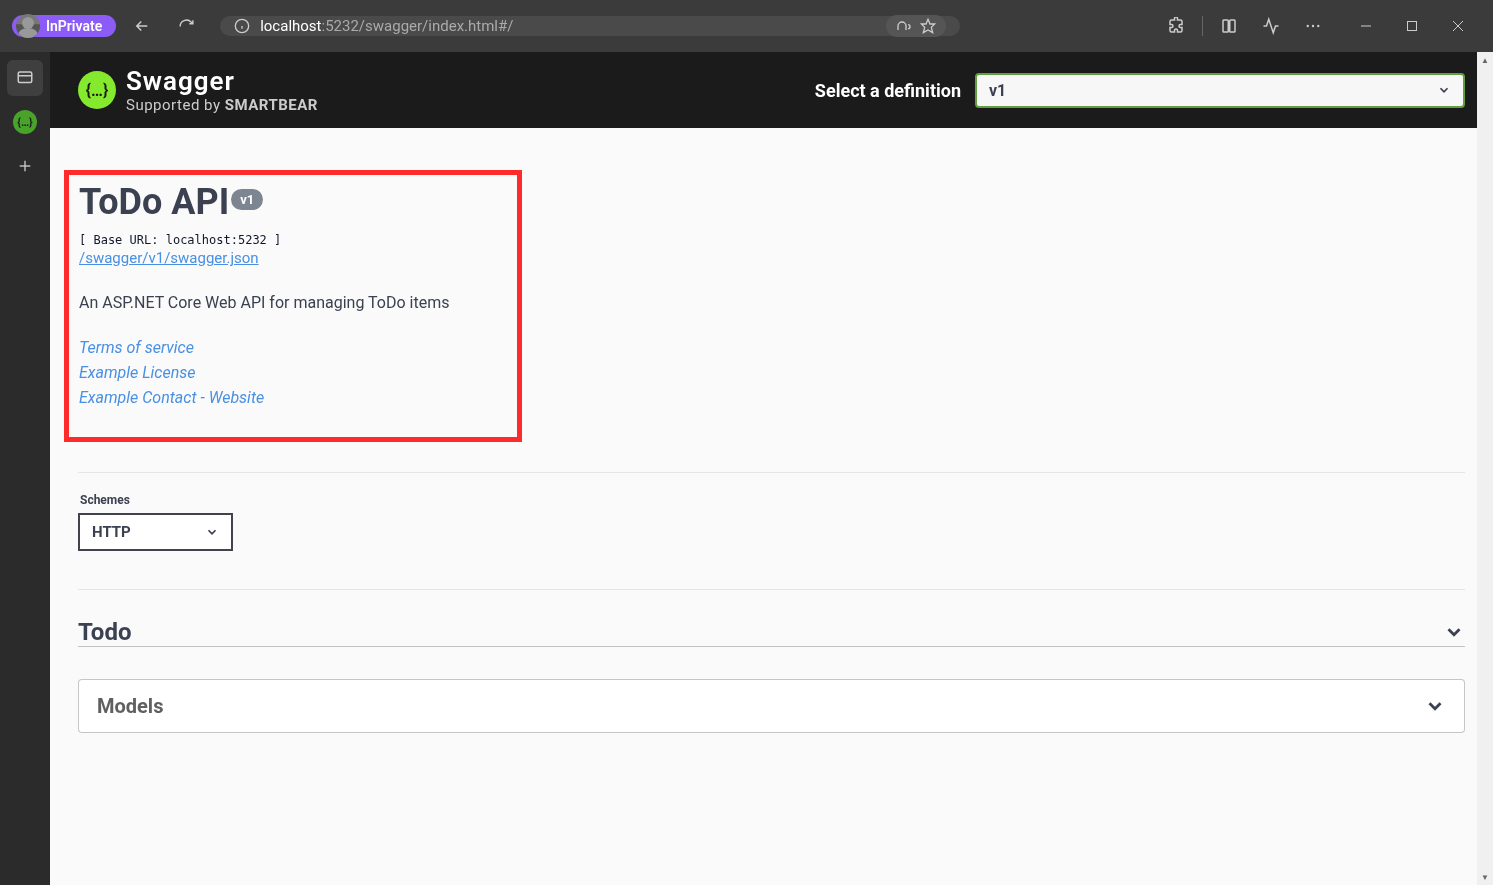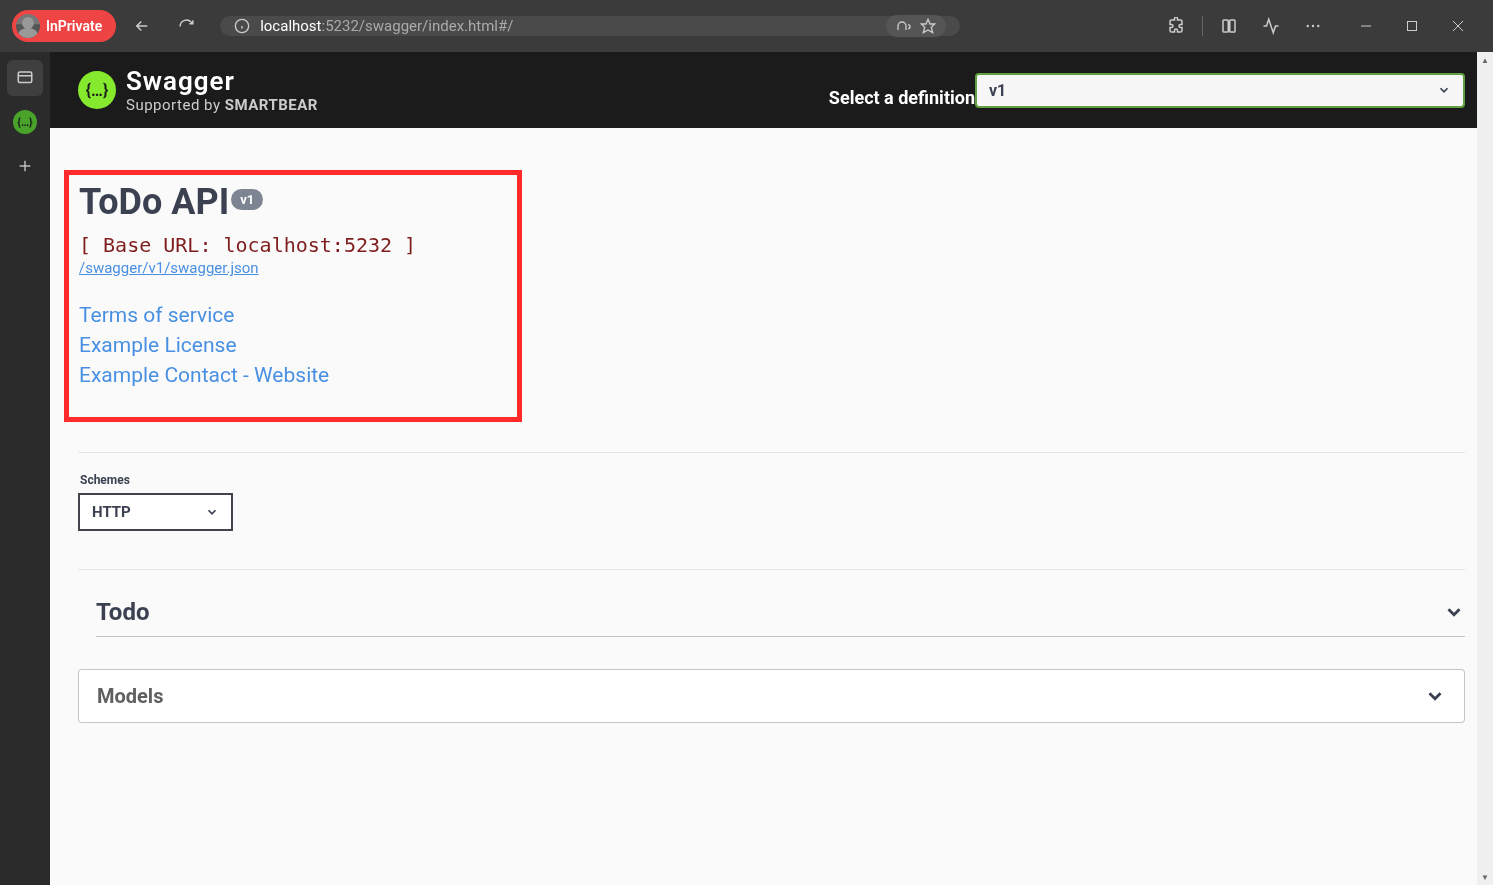--- a/index.html
+++ b/index.html
@@ -11,25 +11,25 @@
     display: flex;
     align-items: center;
     height: 52px;
     background: #3b3b3b;
     padding: 0 12px;
     gap: 8px;
   }
   .inprivate-badge {
     display: flex;
     align-items: center;
-    background: #ef4444;
+    background: #8b5cf6;
     border-radius: 18px;
     padding: 4px 14px 4px 4px;
     gap: 6px;
-    height: 32px;
+    height: 22px;
   }
   .avatar {
     width: 24px; height: 24px; border-radius: 50%;
     background: linear-gradient(#777 40%, #555 45%);
     position: relative;
     overflow: hidden;
   }
   .avatar::before { content:""; position:absolute; width:12px; height:12px; background:#999; border-radius:50%; top:3px; left:6px;}
   .avatar::after { content:""; position:absolute; width:20px; height:14px; background:#999; border-radius:50% 50% 0 0; top:14px; left:2px;}
   .inprivate-text { color: #fff; font-weight: 600; font-size: 14px; }
@@ -123,21 +123,21 @@
   .swagger-brand { display:flex; align-items:center; gap:10px; }
   .swagger-logo {
     width: 38px; height:38px; border-radius:50%;
     background:#85ea2d;
     display:flex; align-items:center; justify-content:center;
     color:#1b1b1b; font-weight:700; font-size:16px;
   }
   .swagger-brand-text { color:#fff; }
   .swagger-title { font-size:26px; font-weight:600; letter-spacing:1px; }
   .swagger-sub { font-size:15px; color:#ccc; letter-spacing:0.5px; }
-  .def-selector { display:flex; align-items:flex-end; }
+  .def-selector { display:flex; align-items:center; gap:14px; }
   .def-label { color:#fff; font-weight:700; font-size:18px; }
   .def-select {
     background:#f7f7f7; border:2px solid #62a03f; border-radius:4px;
     padding: 6px 36px 6px 12px;
     font-size:16px; font-weight:700; color:#3b4151;
     min-width: 490px;
     position:relative;
   }
   .def-select .chev { position:absolute; right:12px; top:50%; transform:translateY(-50%); }
 
@@ -151,48 +151,47 @@
   }
   .api-title-row { display:flex; align-items:baseline; gap:2px; margin-top: 4px;}
   .api-title { font-size:36px; font-weight:700; color:#3b4151; }
   .version-pill {
     background:#7d8492; color:#fff; font-size:13px; font-weight:700;
     padding:3px 9px; border-radius:14px;
     position: relative; top:-10px;
   }
   .base-url {
     font-family: ui-monospace, Menlo, Consolas, monospace;
-    color:#7f1d1d; font-size:20px; margin-top:10px;
+    color:#0f172a; font-size:12px; margin-top:10px;
   }
   .swagger-link { color:#4990e2; font-size:15px; display:block; margin-top:2px; }
   .api-desc { margin-top: 26px; color:#3b4151; font-size:16px; }
   .info-links { margin-top: 26px; }
-  .info-links a { display:block; color:#4990e2; font-size:21px; margin-bottom:6px; text-decoration:none; }
+  .info-links a { display:block; color:#4990e2; font-size:16px; margin-bottom:6px; text-decoration:none;font-style:italic; }
 
   .schemes-section {
     border-top: 1px solid #e5e5e5;
     padding: 20px 0 20px 0;
     margin: 0 14px;
   }
   .schemes-label { font-weight:700; font-size:12px; color:#3b4151; margin-bottom:6px; margin-left: 2px;}
   .scheme-select {
     border:2px solid #41444e; border-radius:0;
     padding:8px 40px 8px 12px; font-weight:700; font-size:15px;
     background:#fff; color:#3b4151;
     display:inline-flex; align-items:center; position:relative;
     min-width: 155px;
   }
   .scheme-select .chev { position:absolute; right:12px; top:50%; transform:translateY(-50%); }
 
   .section-divider { border-top:1px solid #e5e5e5; margin: 18px 14px 0 14px; }
 
   .tag-section {
-    margin: 28px 14px 0 32px;
+    margin: 28px 14px 0 14px;
     border-bottom: 1px solid rgba(59,65,81,0.3);
-    padding-bottom: 10px;
     display:flex; align-items:center; justify-content:space-between;
     cursor:pointer;
   }
   .tag-name { font-size:24px; font-weight:700; color:#3b4151; }
 
   .models-section {
     margin: 32px 14px 0 14px;
     border:1px solid rgba(59,65,81,0.3);
     background:#fff;
     border-radius:4px;
@@ -347,20 +346,21 @@
     </div>
 
     <div class="swagger-body" style="background:#fafafa;">
       <div class="info-highlight">
         <div class="api-title-row">
           <span class="api-title">ToDo API</span>
           <span class="version-pill">v1</span>
         </div>
         <div class="base-url">[ Base URL: localhost:5232 ]</div>
         <a href="#" class="swagger-link">/swagger/v1/swagger.json</a>
+        <div class="api-desc">An ASP.NET Core Web API for managing ToDo items</div>
         <div class="info-links">
           <a href="#">Terms of service</a>
           <a href="#">Example License</a>
           <a href="#">Example Contact - Website</a>
         </div>
       </div>
 
       <div class="schemes-section">
         <div class="schemes-label">Schemes</div>
         <div class="scheme-select">

